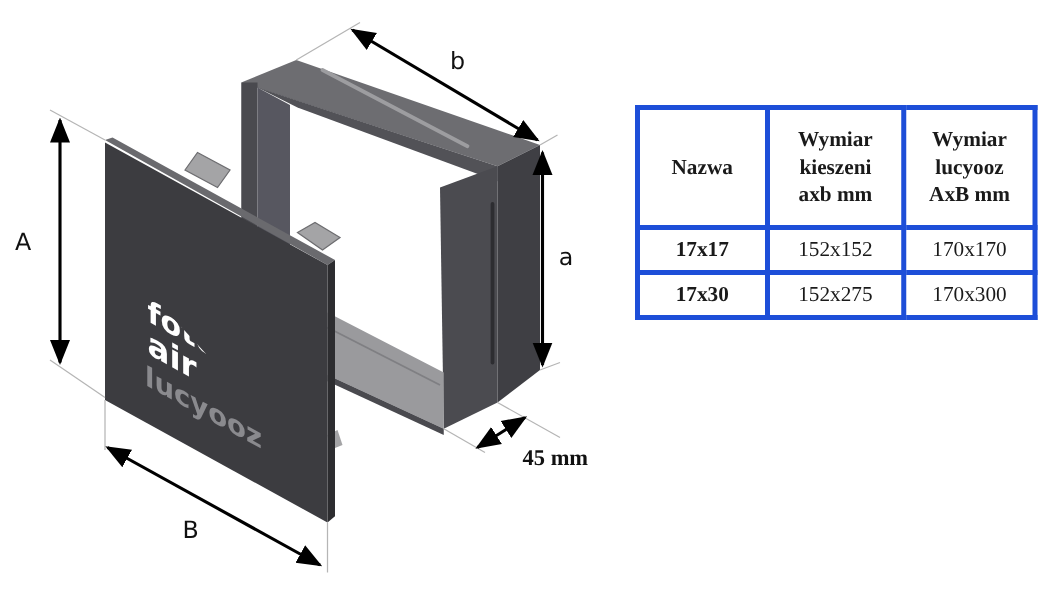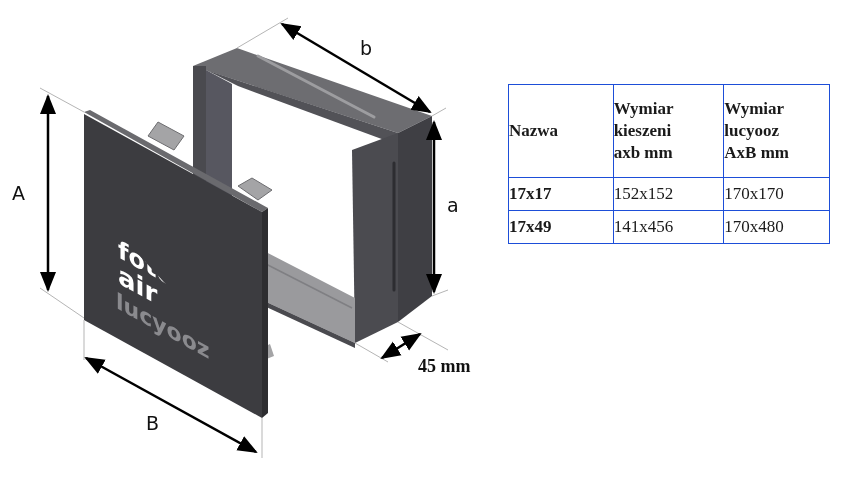--- a/index.html
+++ b/index.html
@@ -6,21 +6,21 @@
   body { width: 850px; height: 478px; position: relative; overflow: hidden; font-family: "Liberation Serif", serif; }
   #drawing { position: absolute; left: 0; top: 0; width: 500px; height: 478px; }
   .dim-label { font-family: "DejaVu Sans", sans-serif; font-size: 19px; fill: #111; }
   .dim-label-serif { font-family: "Liberation Serif", serif; font-weight: bold; font-size: 18px; fill: #111; }
   .pattern-text { font-family: "DejaVu Sans", sans-serif; font-weight: bold; fill: #ffffff; }
   .pattern-text-ghost { font-family: "DejaVu Sans", sans-serif; font-weight: bold; fill: #8a8a8e; }
   table#spec {
     position: absolute; left: 508px; top: 84px; width: 322px;
     border-collapse: collapse; font-family: "Liberation Serif", serif; color: #1a1a1a;
   }
-  #spec th, #spec td { border: 1px solid #1d4ed8; text-align: left; padding: 0; }
+  #spec th, #spec td { border: 4px solid #1d4ed8; text-align: center; padding: 0; }
   #spec th { font-weight: bold; font-size: 17px; line-height: 22px; height: 92px; }
   #spec td { font-size: 17px; height: 32px; margin-top: 11px; }
   #spec td.name { font-weight: bold; }
   #spec col.c1 { width: 105px; }
   #spec col.c2 { width: 111px; }
   #spec col.c3 { width: 106px; }
 </style>
 </head>
 <body>
 
@@ -125,18 +125,18 @@
       </th>
     </tr>
   </thead>
   <tbody>
     <tr>
       <td class="name">17x17</td>
       <td>152x152</td>
       <td>170x170</td>
     </tr>
     <tr>
-      <td class="name">17x49</td>
-      <td>141x456</td>
-      <td>170x480</td>
+      <td class="name">17x30</td>
+      <td>152x275</td>
+      <td>170x300</td>
     </tr>
   </tbody>
 </table>
 
 </body></html>

